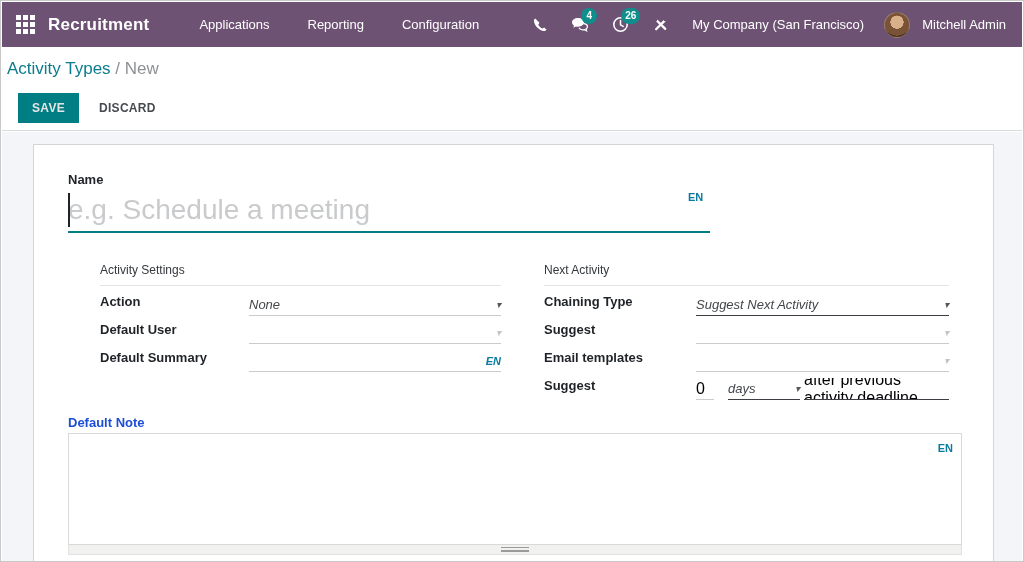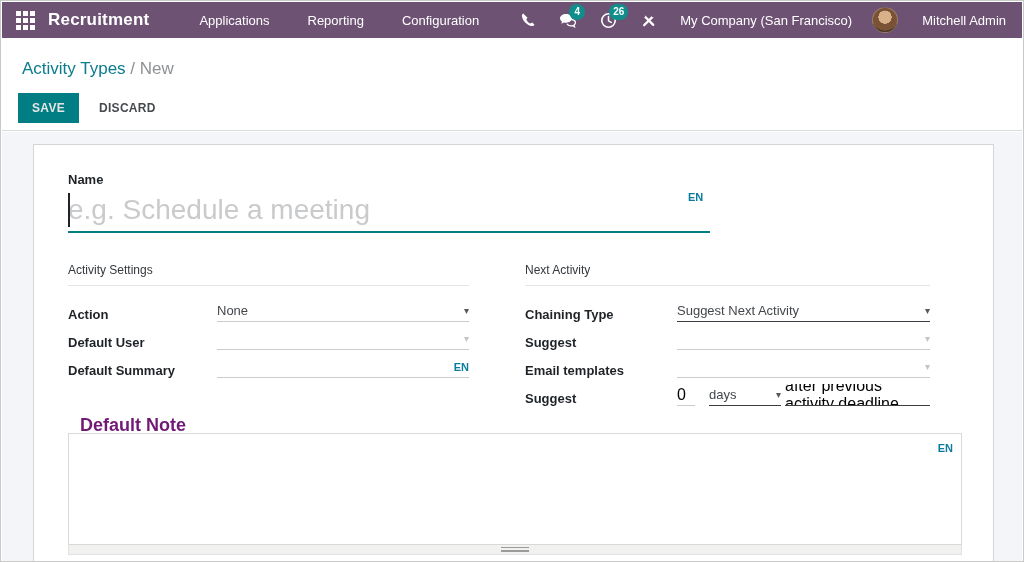--- a/index.html
+++ b/index.html
@@ -6,21 +6,21 @@
   html,body { width:1024px; height:562px; overflow:hidden; }
   body {
     font-family:"Liberation Sans", sans-serif;
     background:#fff;
     position:relative;
     border:1px solid #c9c9c9;
   }
 
   
   .navbar {
-    position:absolute; left:1px; right:1px; top:1px; height:36px;
+    position:absolute; left:1px; right:1px; top:1px; height:45px;
     background:#6e5274;
     display:flex; align-items:center;
     color:#fff;
   }
   .apps-btn { width:46px; height:45px; display:flex; align-items:center; justify-content:center; cursor:pointer; }
   .grid-icon { display:grid; grid-template-columns:repeat(3,5px); grid-template-rows:repeat(3,5px); gap:2px; }
   .grid-icon span { background:#fff; width:5px; height:5px; }
   .brand { font-size:17px; font-weight:bold; margin-right:36px; letter-spacing:.2px; }
   .nav-menu { display:flex; gap:10px;justify-content:flex-end; }
   .nav-menu .menu-item {
@@ -33,31 +33,31 @@
   }
   .sys-icon svg { display:block; }
   .badge {
     position:absolute; top:6px; left:19px;
     background:#0f8e8b; color:#fff;
     font-size:10px; font-weight:bold;
     min-width:16px; height:16px; line-height:16px;
     border-radius:9px; padding:0 4px; text-align:center;
   }
   .company { font-size:13px; padding:0 16px 0 10px; white-space:nowrap; cursor:pointer; }
-  .user { display:flex; align-items:center; gap:24px; padding-right:6px; cursor:pointer; }
+  .user { display:flex; align-items:center; gap:12px; padding-right:6px; cursor:pointer; }
   .avatar {
     width:26px; height:26px; border-radius:50%;
     background:radial-gradient(circle at 50% 38%, #d8b089 0 34%, #7a5236 35% 70%, #4c3322 71%);
     border:1px solid rgba(255,255,255,.25);
   }
   .user-name { font-size:13px; white-space:nowrap; }
 
   
   .control-panel { position:absolute; left:1px; right:1px; top:46px; height:84px; background:#fff; }
-  .breadcrumb { position:absolute; left:20px; top:12px; font-size:17px; }
+  .breadcrumb { position:absolute; left:5px; top:12px; font-size:17px; }
   .bc-link { color:#0b7c8d; cursor:pointer; }
   .bc-sep, .bc-current { color:#8f9194; }
   .btn-row { position:absolute; left:16px; top:46px; display:flex; align-items:center; gap:14px; }
   .btn-save {
     background:#017e84; color:#e5e5e5; border:1px solid #017e84;
     font-size:12px; font-weight:bold; letter-spacing:.3px;
     padding:7px 13px; cursor:pointer; font-family:inherit;
   }
   .btn-discard {
     background:transparent; border:none; color:#454a4e;
@@ -82,51 +82,51 @@
   .name-input {
     width:100%; height:100%; border:none; outline:none;
     font-family:inherit; font-size:28px; color:#4c1d95; background:transparent; padding:0;
   }
   .name-input::placeholder { color:#c9cacc; opacity:1; }
   .name-caret { position:absolute; left:0px; top:4px; width:1.5px; height:34px; background:#1f2327; }
   .lang-en { color:#0b7c9d; font-size:11px; font-weight:bold; cursor:pointer; }
   .name-lang { position:absolute; left:654px; top:46px; }
 
   
-  .col { position:absolute; top:118px; }
+  .col { position:absolute; top:118px;margin-left:32px; }
   .col-left { left:34px; width:401px; }
-  .col-right { left:491px; width:405px; }
+  .col-right { left:478px; width:405px; }
   .col-title {
     font-size:12px; color:#33383d; padding-bottom:8px;
     border-bottom:1px solid #e3e4e6; margin-bottom:8px;
   }
-  .frow { display:flex; align-items:flex-end; height:28px; }
+  .frow { display:flex; align-items:flex-start; height:28px; }
   .frow .flabel { font-size:13px; font-weight:bold; color:#1f2327; flex:0 0 149px; }
   .col-right .frow .flabel { flex-basis:152px; }
   .fval {
     flex:1; position:relative; height:22px;
-    display:flex; align-items:center;
+    display:flex; align-items:center;font-style:italic;
   }
   .fval .vtext { font-size:13px; color:#43474b; white-space:nowrap; overflow:hidden; flex:1; }
   .fval .caret { font-size:10px; margin-left:4px; }
   .caret-dark { color:#55595d; }
   .caret-light { color:#c2c4c7; }
   .u-grey { border-bottom:1px solid #c9cbce; }
   .u-dark { border-bottom:1px solid #3b3f43; }
   .fval .fl-lang { margin-left:auto; }
 
   
   .sched-num { flex:0 0 18px; margin-right:14px; height:22px; display:flex; align-items:center; }
   .sched-num .vtext { flex:none; }
   .sched-unit { flex:0 0 72px; margin-right:4px; height:22px; display:flex; align-items:center; }
   .sched-suffix { flex:1; height:22px; display:flex; align-items:center; overflow:hidden; }
   .sched-suffix .vtext { text-overflow:clip; }
 
   
-  .note-label { position:absolute; left:46px; top:270px; font-size:18px; font-weight:bold; color:#701a75; }
+  .note-label { position:absolute; left:34px; top:270px; font-size:13px; font-weight:bold; color:#1d4ed8; }
   .note-box {
     position:absolute; left:34px; top:288px; width:894px; height:112px;
     border:1px solid #d9d9d9; background:#fff;
   }
   .note-lang { position:absolute; right:8px; top:8px; }
   .note-resize {
     position:absolute; left:34px; top:400px; width:894px; height:10px;
     background:#f1f1ef; border:1px solid #e2e2e0; border-top:none;
     display:flex; align-items:center; justify-content:center; cursor:ns-resize;
   }

